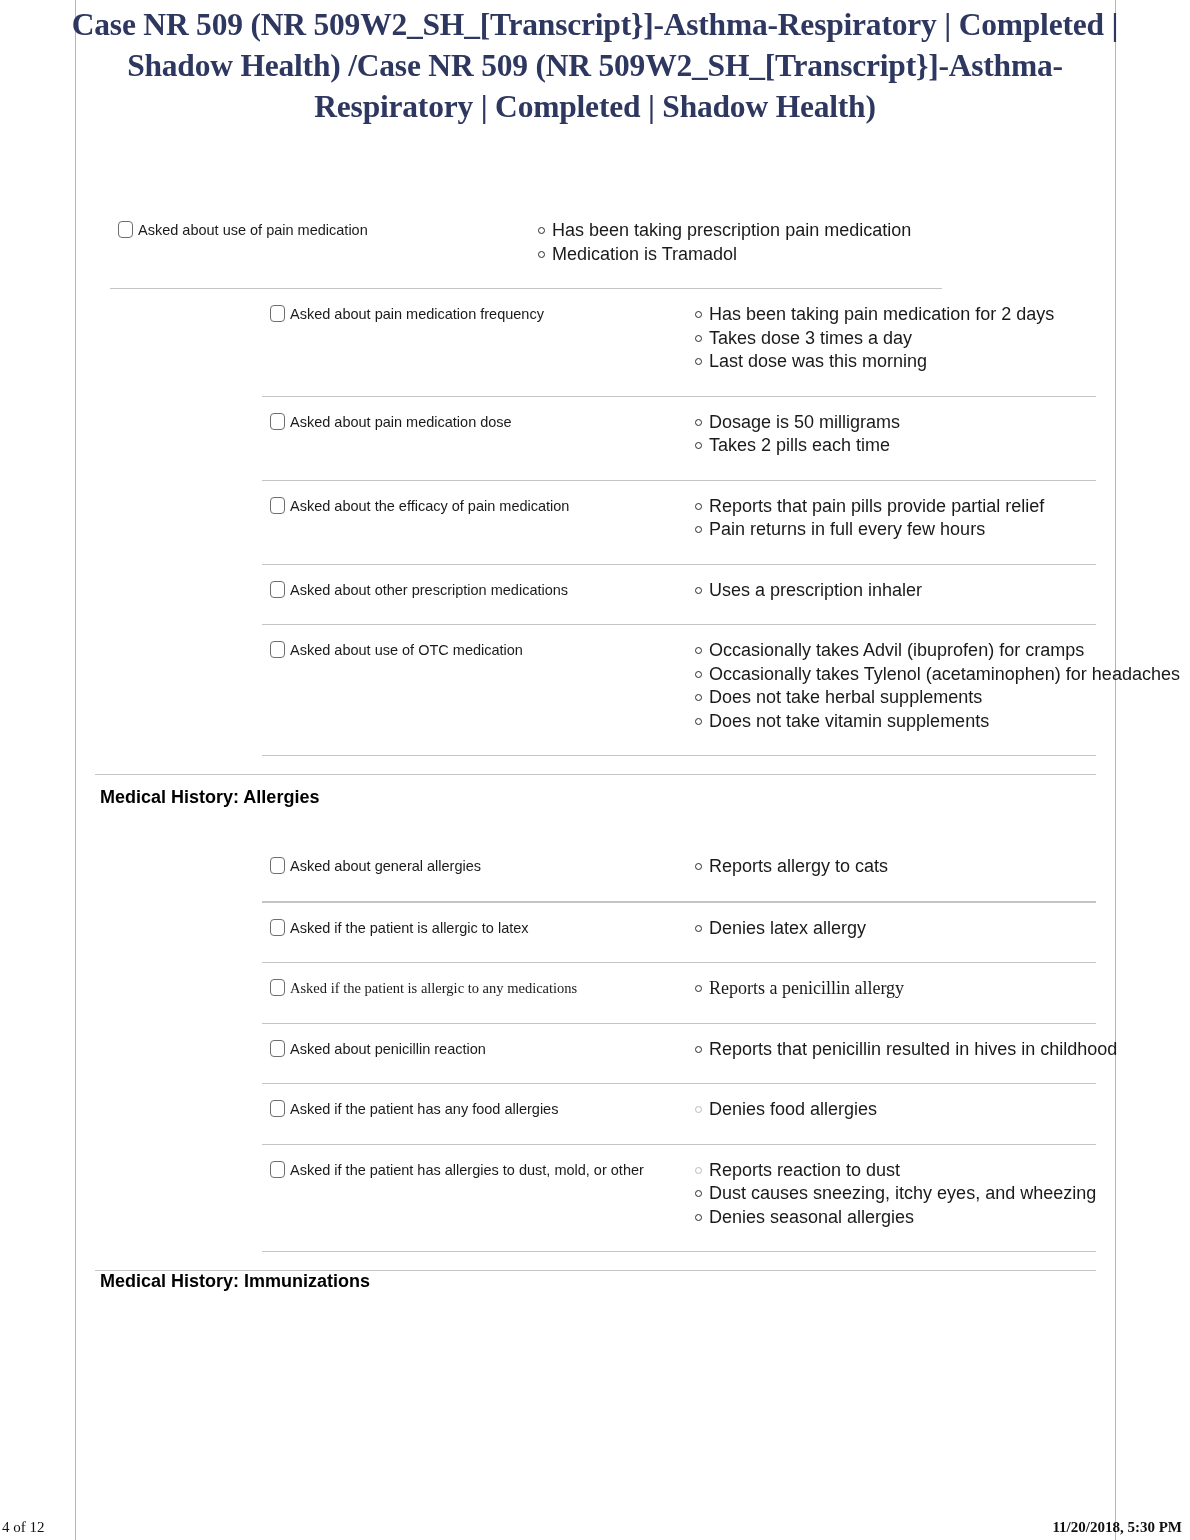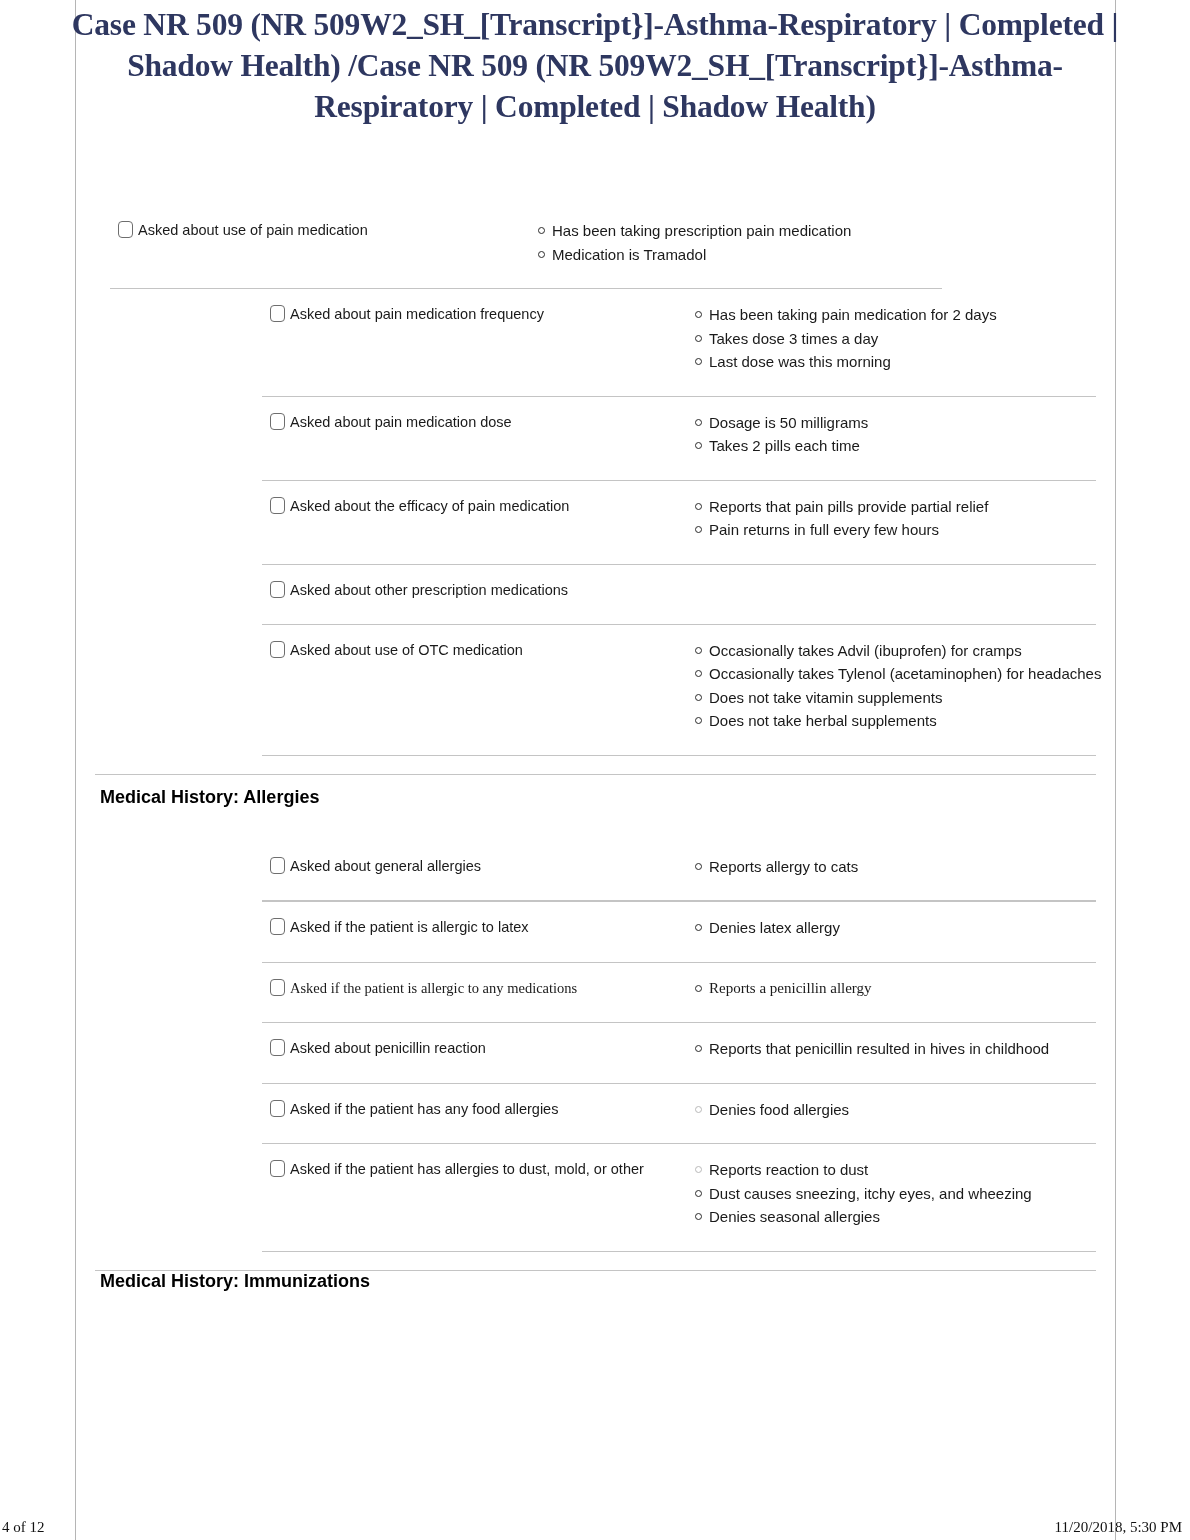--- a/index.html
+++ b/index.html
@@ -85,21 +85,21 @@
     margin-right: 5px;
     margin-top: 2px;
     box-sizing: border-box;
   }
   .prompt-text {
     flex: 1 1 auto;
   }
 
   .answers {
     flex: 1 1 auto;
-    font-size: 15px;
+    font-size: 18px;
     line-height: 23.5px;
     color: #1a1a1a;
   }
   .answer {
     position: relative;
     padding-left: 14px;
   }
   .answer::before {
     content: "";
     position: absolute;
@@ -145,20 +145,21 @@
   }
   .footer .pg {
     position: absolute;
     left: 2px;
     bottom: 0;
   }
   .footer .ts {
     position: absolute;
     right: 8px;
     bottom: 0;
+    font-weight: bold;
   }
 </style>
 </head>
 <body>
 
 <div class="vrule left"></div>
 <div class="vrule right"></div>
 
 <div class="page-title">Case NR 509 (NR 509W2_SH_[Transcript}]-Asthma-Respiratory | Completed | Shadow Health) /Case NR 509 (NR 509W2_SH_[Transcript}]-Asthma-Respiratory | Completed | Shadow Health)</div>
 
@@ -215,34 +216,37 @@
         </div>
       </div>
     </div>
     <div class="divider lvl1"></div>
     <div class="row lvl1" style="padding-top: 14px; padding-bottom: 22px;">
       <div class="row-inner">
         <div class="prompt">
           <span class="checkbox"></span>
           <span class="prompt-text">Asked about other prescription medications</span>
         </div>
+        <div class="answers">
+          <div class="answer">Uses a prescription inhaler</div>
+        </div>
       </div>
     </div>
     <div class="divider lvl1"></div>
     <div class="row lvl1" style="padding-top: 14px; padding-bottom: 22px;">
       <div class="row-inner">
         <div class="prompt">
           <span class="checkbox"></span>
           <span class="prompt-text">Asked about use of OTC medication</span>
         </div>
         <div class="answers">
           <div class="answer">Occasionally takes Advil (ibuprofen) for cramps</div>
           <div class="answer">Occasionally takes Tylenol (acetaminophen) for headaches</div>
+          <div class="answer">Does not take herbal supplements</div>
           <div class="answer">Does not take vitamin supplements</div>
-          <div class="answer">Does not take herbal supplements</div>
         </div>
       </div>
     </div>
     <div class="divider lvl1"></div>
     <div class="divider wide" style="margin-top: 18px;"></div>
     <div class="section-heading" style="margin-top: 12px; margin-bottom: 34px;">Medical History: Allergies</div>
     <div class="row lvl1" style="padding-top: 14px; padding-bottom: 22px;">
       <div class="row-inner">
         <div class="prompt">
           <span class="checkbox"></span>

